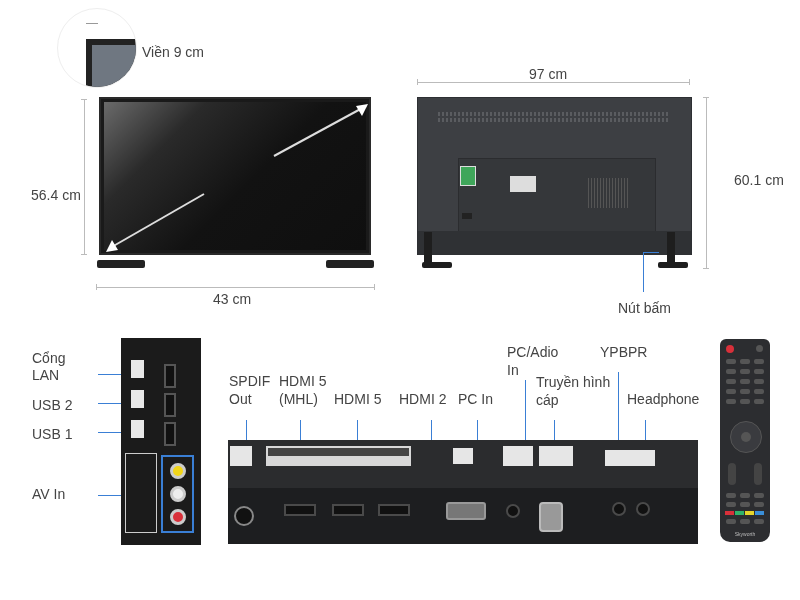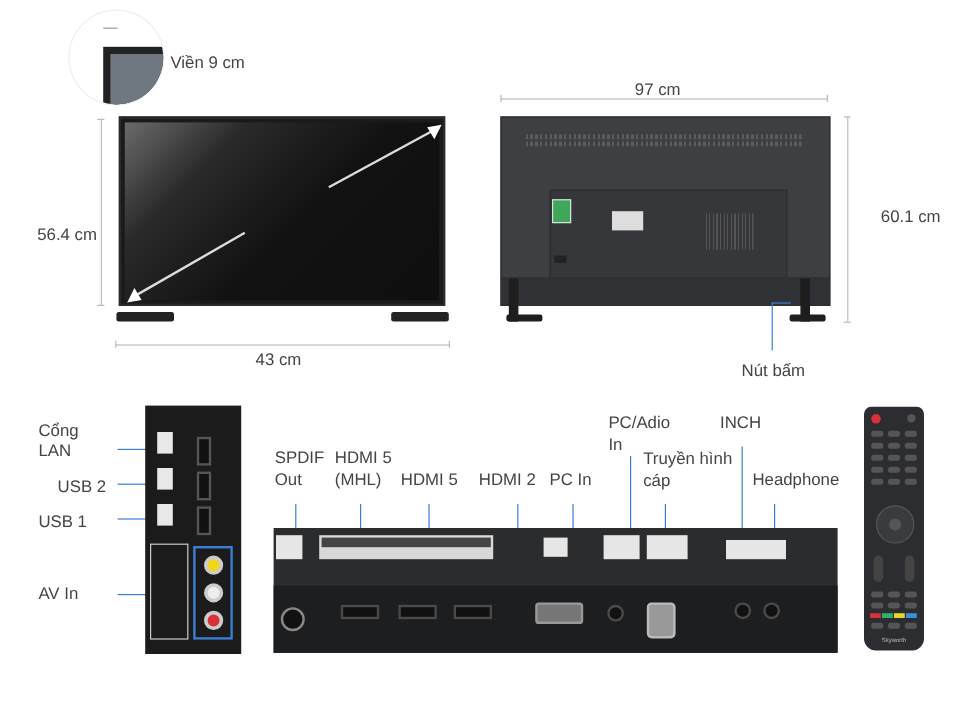--- a/index.html
+++ b/index.html
@@ -105,21 +105,21 @@
 <div class="tick-h" style="left:703px;top:97px;"></div>
 <div class="tick-h" style="left:703px;top:268px;"></div>
 <span class="lbl" style="left:708px;top:172px;margin-left:26px;">60.1 cm</span>
 
 <div class="blue-h" style="left:643px;top:252px;width:16px;"></div>
 <div class="blue-v" style="left:643px;top:252px;height:40px;"></div>
 <span class="lbl" style="left:618px;top:300px;">Nút bấm</span>
 
 <span class="lbl" style="left:32px;top:350px;">Cổng</span>
 <span class="lbl" style="left:32px;top:367px;">LAN</span>
-<span class="lbl" style="left:48px;top:397px;">USB 2</span>
+<span class="lbl" style="left:32px;top:397px;">USB 2</span>
 <span class="lbl" style="left:32px;top:426px;">USB 1</span>
 <span class="lbl" style="left:32px;top:486px;">AV In</span>
 
 <div class="blue-h" style="left:98px;top:374px;width:68px;"></div>
 <div class="blue-h" style="left:98px;top:403px;width:68px;"></div>
 <div class="blue-h" style="left:98px;top:432px;width:68px;"></div>
 <div class="blue-h" style="left:98px;top:495px;width:62px;"></div>
 
 <div class="abs side-panel">
   <div class="port-tag" style="top:22px;"></div>
@@ -140,21 +140,21 @@
 <span class="lbl" style="left:229px;top:391px;">Out</span>
 <span class="lbl" style="left:279px;top:373px;">HDMI 5</span>
 <span class="lbl" style="left:279px;top:391px;">(MHL)</span>
 <span class="lbl" style="left:334px;top:391px;">HDMI 5</span>
 <span class="lbl" style="left:399px;top:391px;">HDMI 2</span>
 <span class="lbl" style="left:458px;top:391px;">PC In</span>
 <span class="lbl" style="left:507px;top:344px;">PC/Adio</span>
 <span class="lbl" style="left:507px;top:362px;">In</span>
 <span class="lbl" style="left:536px;top:374px;">Truyền hình</span>
 <span class="lbl" style="left:536px;top:392px;">cáp</span>
-<span class="lbl" style="left:600px;top:344px;">INCH</span>
+<span class="lbl" style="left:600px;top:344px;">YPBPR</span>
 <span class="lbl" style="left:627px;top:391px;">Headphone</span>
 
 <div class="blue-v" style="left:246px;top:420px;height:90px;"></div>
 <div class="blue-v" style="left:300px;top:420px;height:76px;"></div>
 <div class="blue-v" style="left:357px;top:420px;height:76px;"></div>
 <div class="blue-v" style="left:431px;top:420px;height:84px;"></div>
 <div class="blue-h" style="left:405px;top:504px;width:27px;"></div>
 <div class="blue-v" style="left:477px;top:420px;height:88px;"></div>
 <div class="blue-v" style="left:525px;top:380px;height:126px;"></div>
 <div class="blue-h" style="left:510px;top:506px;width:16px;"></div>

